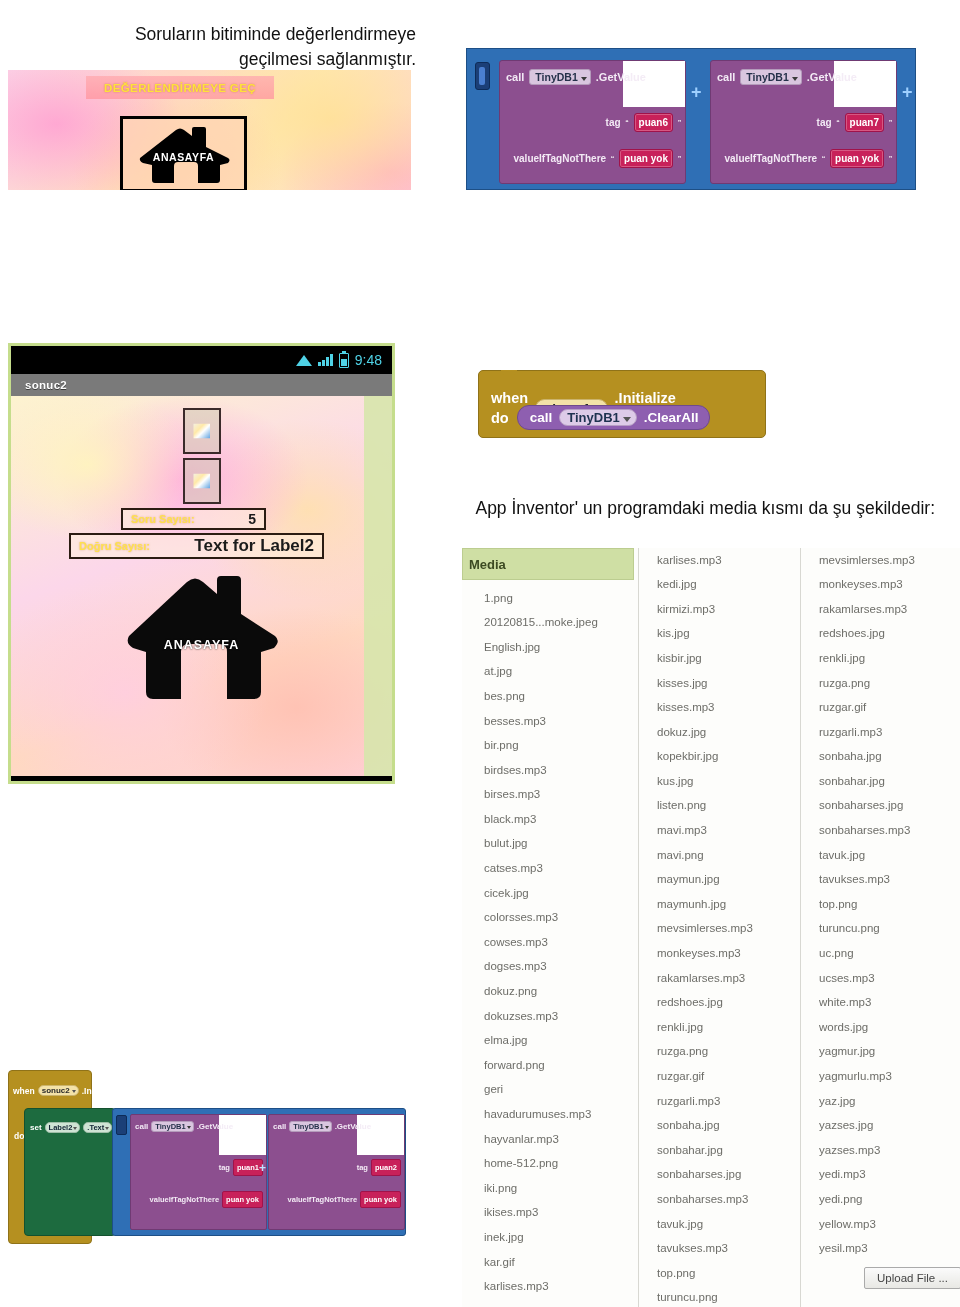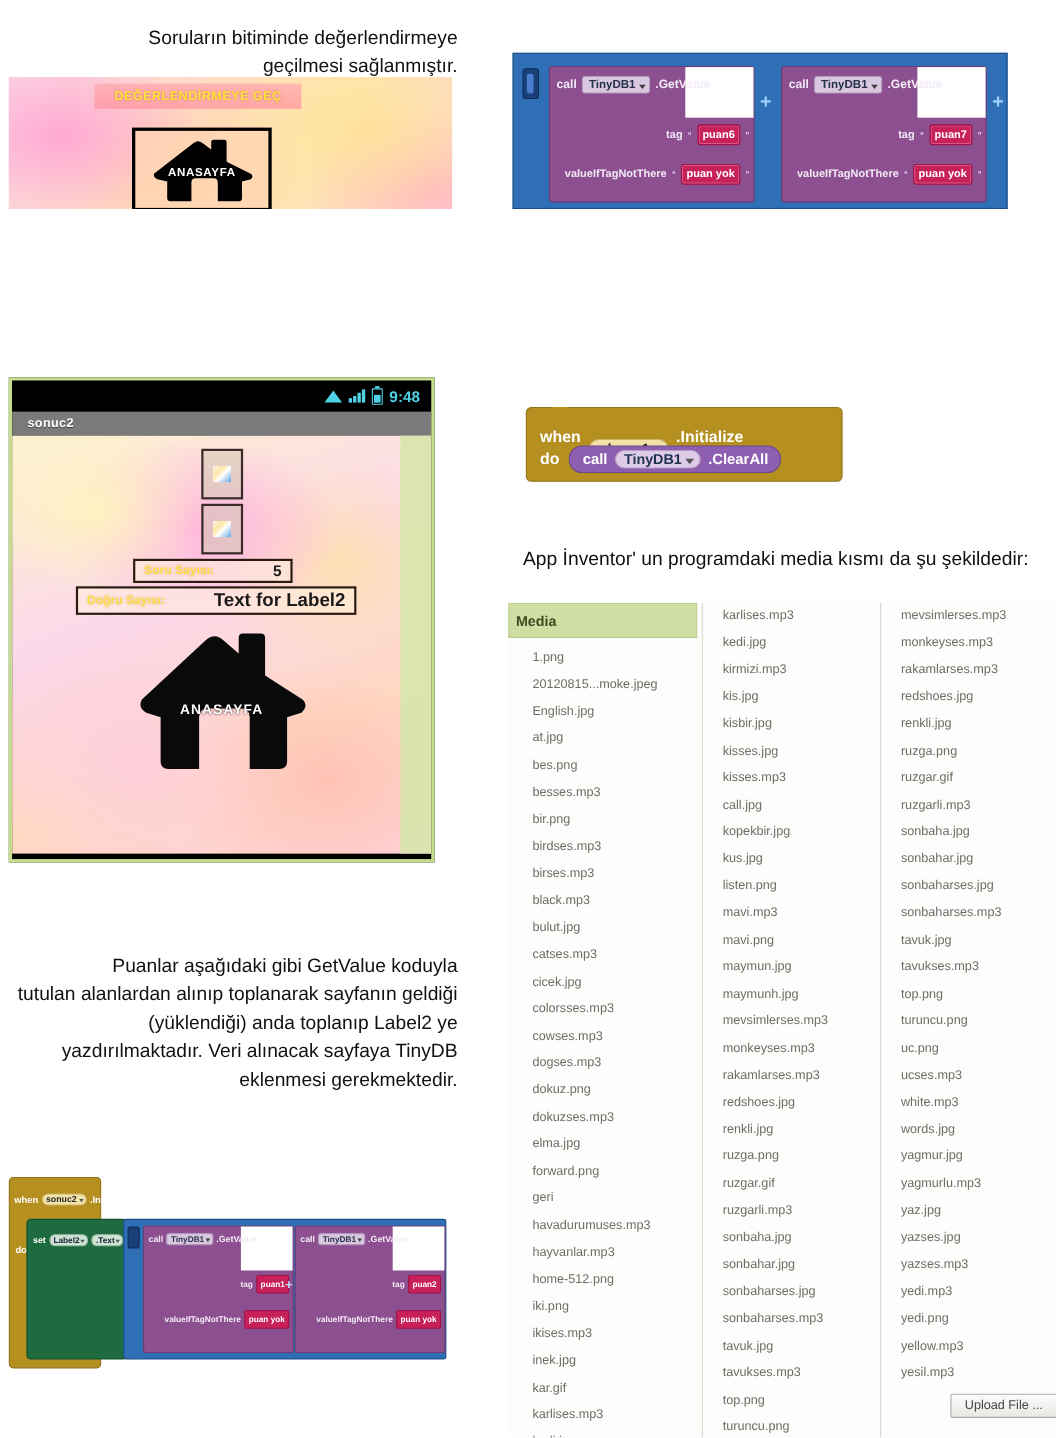--- a/index.html
+++ b/index.html
@@ -106,21 +106,21 @@
   .plus-sign{position:absolute;color:#9fd0ff;font-size:18px;font-weight:bold;top:28px;}
 
   
   #shot-phone{
     position:absolute;left:8px;top:343px;width:381px;height:435px;
     border:3px solid #c5dd8c;background:#000;overflow:hidden;
   }
   .ph-status{
     position:relative;height:28px;background:#000;display:flex;align-items:center;
     justify-content:flex-end;padding-right:10px;gap:6px;color:#4fd2e6;
-    font-size:14px;font-weight:bold;
+    font-size:14px;font-weight:normal;
   }
   .ph-title{
     height:22px;background:#7a7a7a;color:#fff;font-size:11.5px;font-weight:bold;
     display:flex;align-items:center;padding-left:14px;letter-spacing:.3px;
     text-shadow:0 1px 0 rgba(0,0,0,.5);
   }
   .ph-body{
     position:relative;height:380px;
     background:
       radial-gradient(ellipse 150px 110px at 20% 18%, rgba(255,245,190,.9), rgba(255,245,190,0) 70%),
@@ -456,21 +456,21 @@
 
     <div class="mcol c2">
       <ul class="mlist" id="media-list-2">
           <li>karlises.mp3</li>
           <li>kedi.jpg</li>
           <li>kirmizi.mp3</li>
           <li>kis.jpg</li>
           <li>kisbir.jpg</li>
           <li>kisses.jpg</li>
           <li>kisses.mp3</li>
-          <li>call.jpg</li>
+          <li>dokuz.jpg</li>
           <li>kopekbir.jpg</li>
           <li>kus.jpg</li>
           <li>listen.png</li>
           <li>mavi.mp3</li>
           <li>mavi.png</li>
           <li>maymun.jpg</li>
           <li>maymunh.jpg</li>
           <li>mevsimlerses.mp3</li>
           <li>monkeyses.mp3</li>
           <li>rakamlarses.mp3</li>
@@ -519,21 +519,20 @@
           <li>yazses.mp3</li>
           <li>yedi.mp3</li>
           <li>yedi.png</li>
           <li>yellow.mp3</li>
           <li>yesil.mp3</li>
         </ul>
       <div class="upload-btn">Upload File ...</div>
     </div>
   </div>
 
-  <p class="para" id="txt-puanlar"><span class="ind"></span><span>Puanlar aşağıdaki gibi GetValue koduyla tutulan alanlardan alınıp toplanarak sayfanın geldiği (yüklendiği) anda toplanıp Label2 ye yazdırılmaktadır. Veri alınacak sayfaya TinyDB eklenmesi gerekmektedir.</span></p>
 
   <div id="shot-blocks-bottom">
     <div class="bb-gold">
       <div class="bb-gold-head">
         <span class="bb-when">when</span>
         <span class="bb-drop">sonuc2</span>
         <span class="bb-meth">.Initialize</span>
       </div>
       <div class="bb-do">do</div>
     </div>

